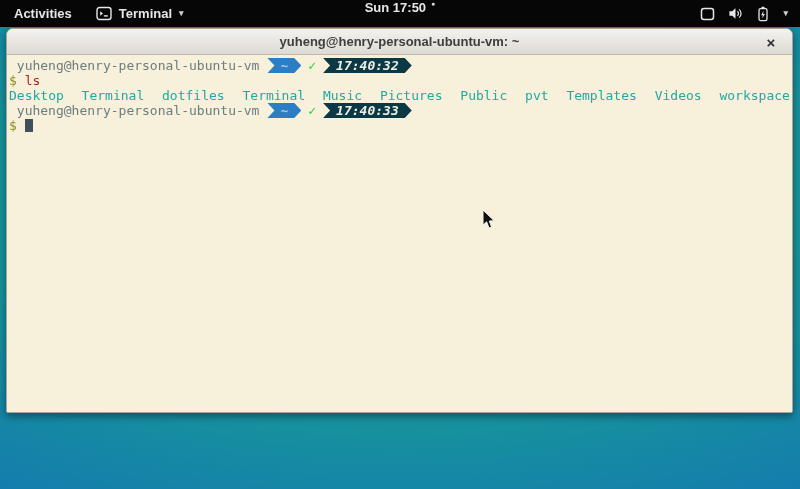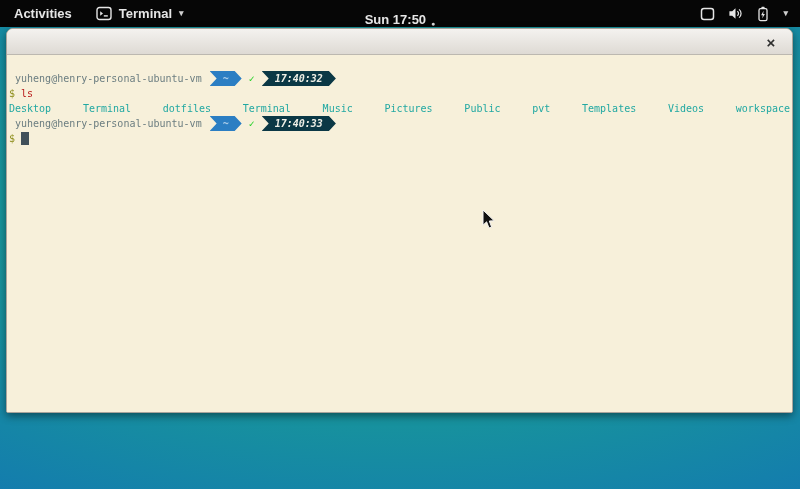--- a/index.html
+++ b/index.html
@@ -17,21 +17,21 @@
     background: #060606; color: #e6e6e6;
     display: flex; align-items: center;
     font-size: 13px; font-weight: 700;
   }
   .activities { padding: 0 14px; height: 100%; display: flex; align-items: center; }
   .appmenu { display: flex; align-items: center; gap: 7px; padding: 8px 10px; height: 100%; justify-content: center; }
   .appmenu svg { display: block; }
   .caret { font-size: 9px; color: #cfcfcf; line-height: 1; }
   .clock {
     position: absolute; left: 0; right: 0; top: 0; height: 27px;
-    display: flex; align-items: flex-end; justify-content: center; gap: 5px;
+    display: flex; align-items: flex-start; justify-content: center; gap: 5px;
     pointer-events: none;
   }
   .clock .dot { font-size: 7px; color: #d8d8d8; }
   .tray {
     position: absolute; right: 0; top: 0; height: 27px;
     display: flex; align-items: center; gap: 13px; padding: 0 12px;
   }
   .tray svg { display: block; }
 
   
@@ -55,22 +55,22 @@
   .close-btn {
     position: absolute; right: 10px; top: 0; height: 26px; width: 22px;
     display: flex; align-items: center; justify-content: center;
     font-size: 15px; font-weight: 700; color: #2e2e2e; cursor: default;
   }
 
   .term {
     flex: 1;
     background: #f7f0da;
     font-family: "DejaVu Sans Mono", "Liberation Mono", monospace;
-    font-size: 10px; line-height: 15px;
-    padding: 16px 2px;
+    font-size: 13px; line-height: 15px;
+    padding: 3px 2px;
     color: #40484a;
   }
   .row { height: 15px; display: flex; align-items: center; white-space: pre; }
 
   .host { color: #6b7d80; padding-left: 1ch; }
   .pl-seg {
     height: 15px; display: inline-flex; align-items: center;
     padding: 0 13px; margin-left: 8px;
     font-weight: 700;
     clip-path: polygon(0 0, calc(100% - 7px) 0, 100% 50%, calc(100% - 7px) 100%, 0 100%, 7px 50%);
@@ -132,20 +132,21 @@
         <rect x="3" y="2.6" width="8" height="12" rx="1.6" fill="none" stroke="#e6e6e6" stroke-width="1.3"></rect>
         <polygon points="7.6,4.8 5.1,9.3 6.8,9.3 6.2,12.6 8.9,8.1 7.2,8.1" fill="#e6e6e6"></polygon>
       </svg>
     </span>
     <span class="caret">▾</span>
   </div>
 </div>
 
 <div class="window">
   <div class="titlebar">
+    <span>yuheng@henry-personal-ubuntu-vm: ~</span>
     <span class="close-btn">×</span>
   </div>
 
   <div class="term">
 
     <div class="row">
       <span class="host">yuheng@henry-personal-ubuntu-vm</span>
       <span class="pl-seg seg-cwd">~</span>
       <span class="check">✓</span>
       <span class="pl-seg seg-time">17:40:32</span>

